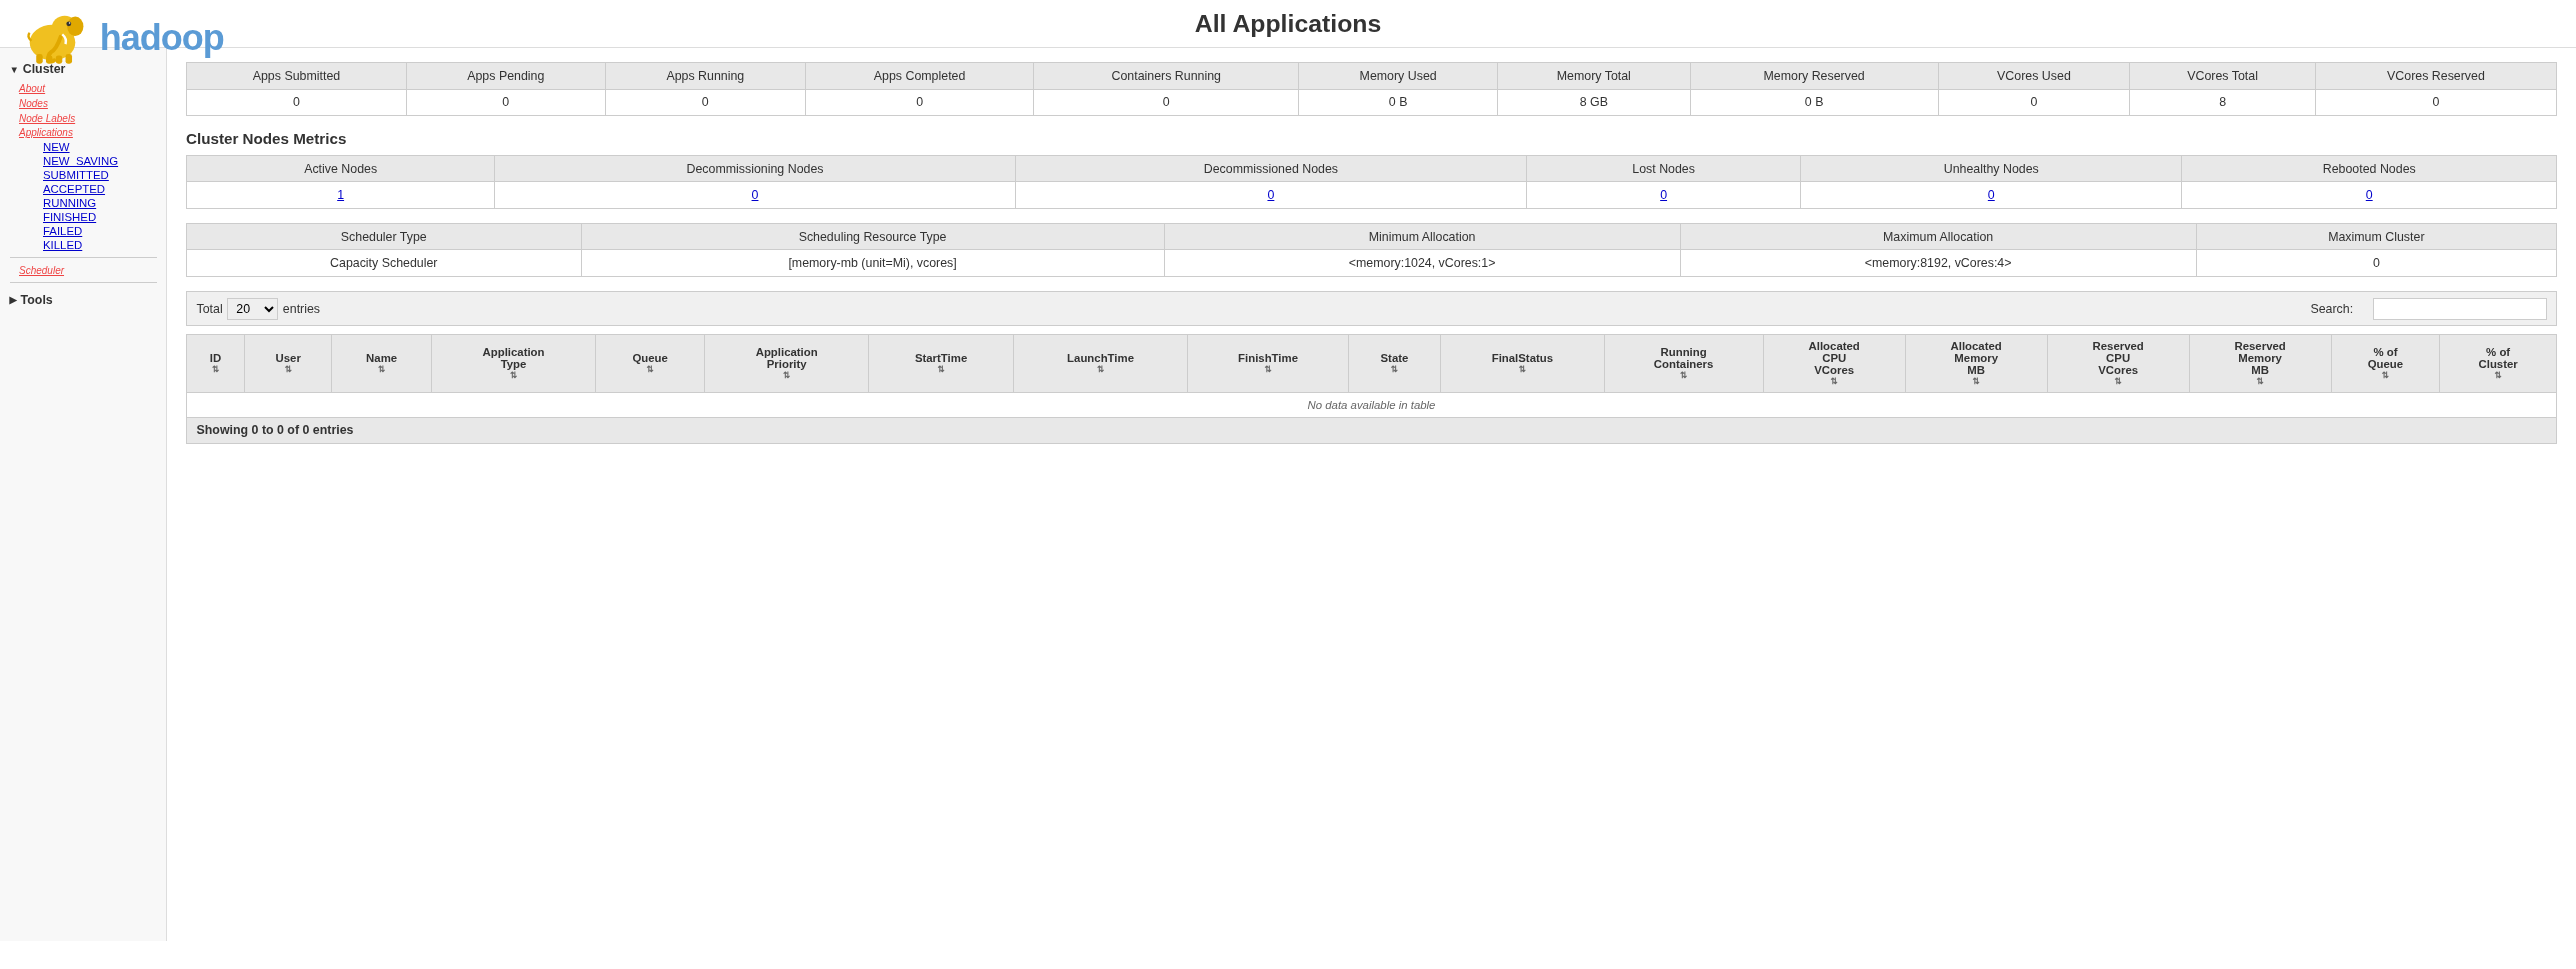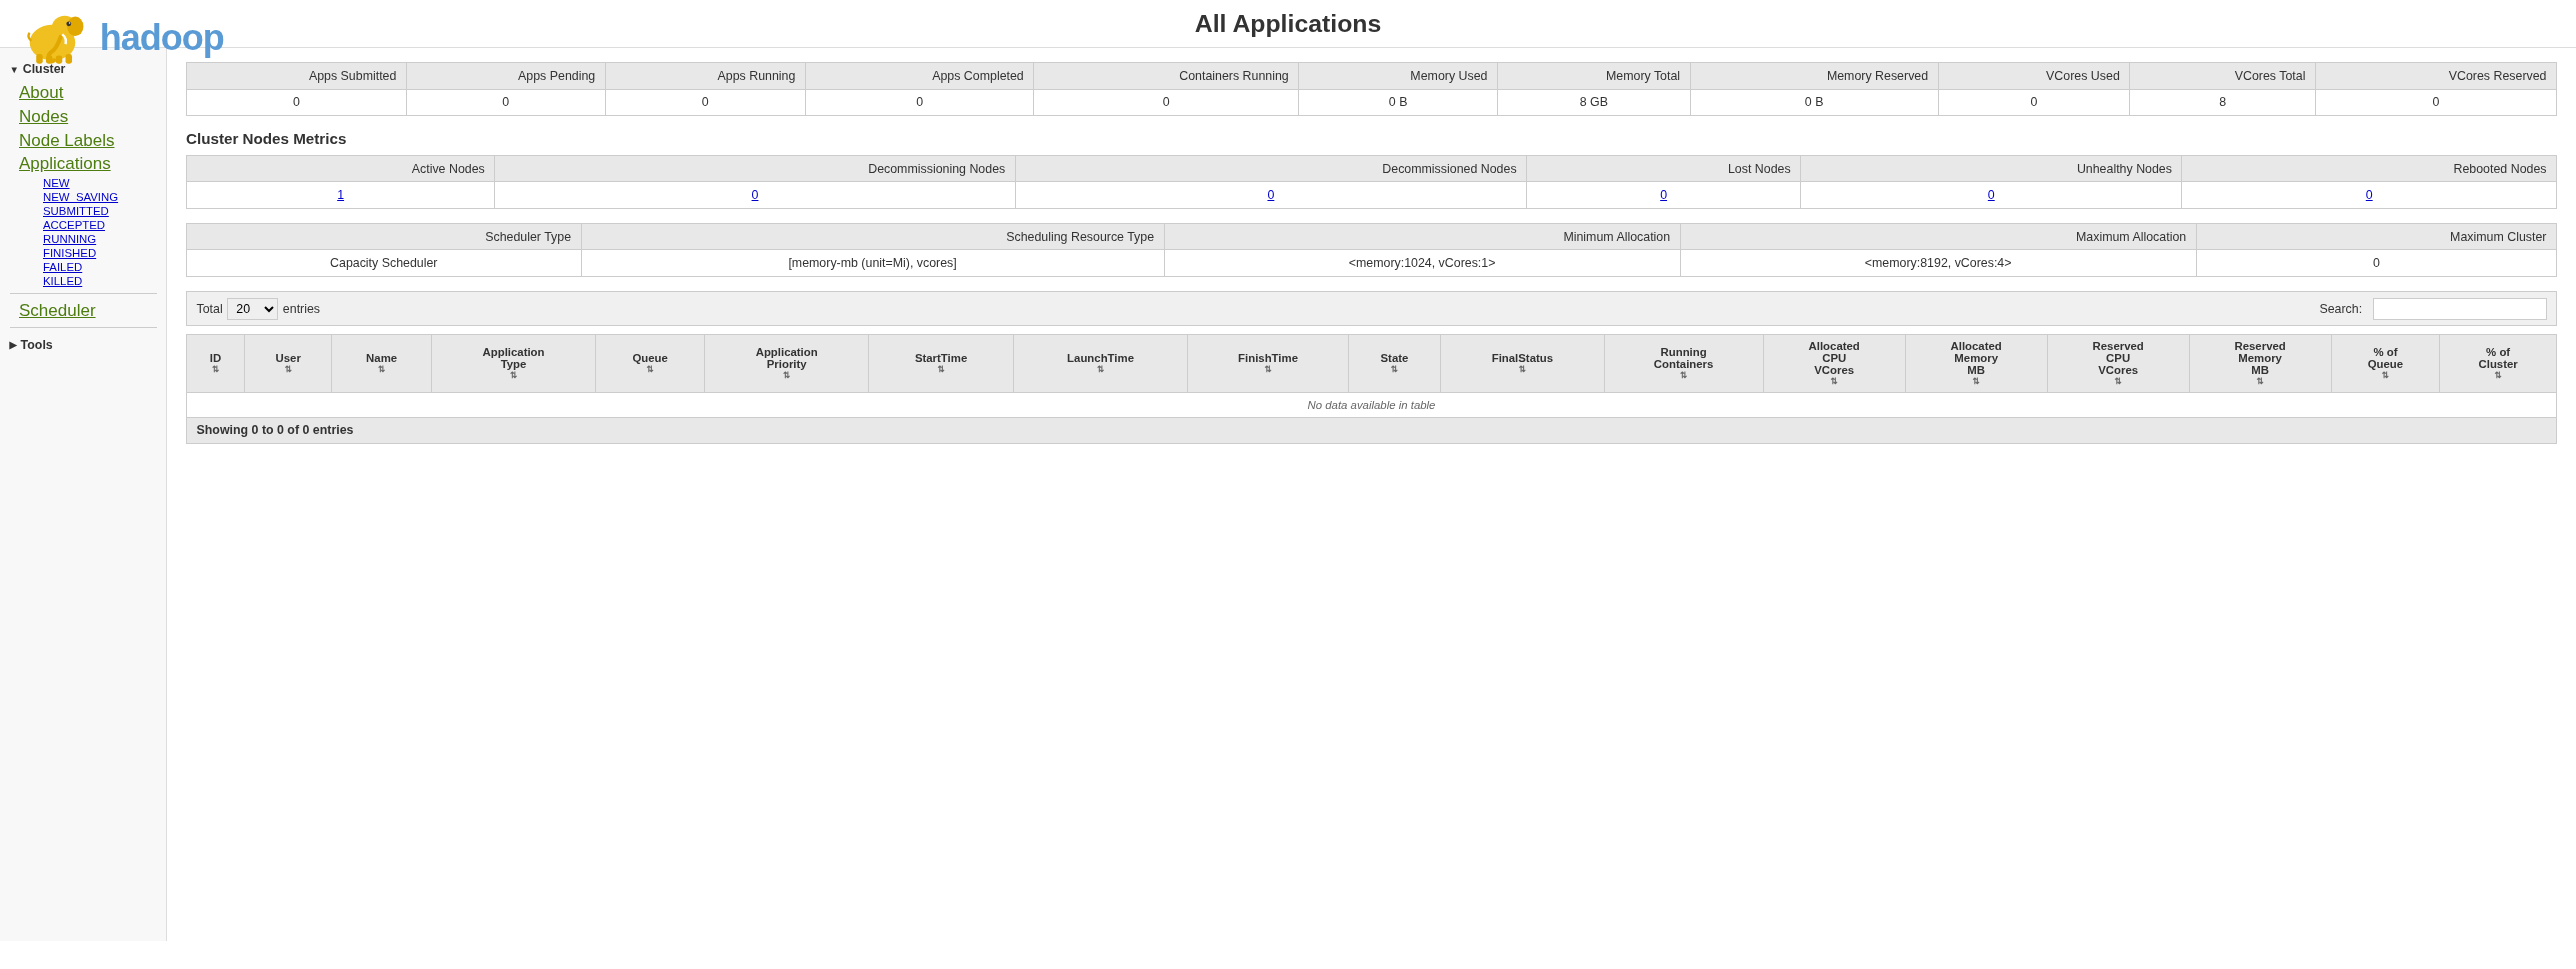--- a/index.html
+++ b/index.html
@@ -13,43 +13,43 @@
     .elephant { width: 67px; height: 57px; margin-right: 4.8px; }
 
     
     #main-layout { display: flex; min-height: calc(100vh - 76px); }
 
     
     #sidebar { width: 167px; min-width: 167px; padding: 9.5px 0; border-right: 1px solid #ddd; background: #f8f8f8; }
     .sidebar-section { margin-bottom: 4.8px; }
     .sidebar-header { font-weight: bold; padding: 4.8px 9.5px; cursor: pointer; display: flex; align-items: center; gap: 3.8px; }
     .sidebar-arrow { font-size: 9.5px; }
-    .sidebar-link { display: block; padding: 1.9px 19px; color: #4d7c0f; text-decoration: underline; cursor: pointer; font-size: 17px; }
+    .sidebar-link { display: block; padding: 1.9px 19px; color: #ef4444; text-decoration: underline; cursor: pointer; font-size: 10px; font-style: italic; }
     .sidebar-subsection { padding-left: 9.5px; margin-left: 24px; }
     .sidebar-sublink { display: block; padding: 1px 9.5px; color: #0000cc; text-decoration: underline; cursor: pointer; font-size: 11.4px; }
     .sidebar-divider { border: none; border-top: 1px solid #ccc; margin: 4.8px 9.5px; }
 
     
     #content { flex: 1; padding: 14.3px 19px; overflow-x: auto; }
 
     
     .section-title { font-size: 15.2px; font-weight: bold; margin-bottom: 7.6px; margin-top: 9.5px; }
     .section-title:first-child { margin-top: 0; }
 
     
     .metrics-table { border-collapse: collapse; width: 100%; margin-bottom: 14.3px; font-size: 12.4px; }
-    .metrics-table th { background: #e8e8e8; border: 1px solid #ccc; padding: 5.7px 9.5px; text-align: right; font-weight: normal; white-space: nowrap; }
+    .metrics-table th { background: #e8e8e8; border: 1px solid #ccc; padding: 5.7px 9.5px; text-align: center; font-weight: normal; white-space: nowrap; }
     .metrics-table td { border: 1px solid #ccc; padding: 5.7px 9.5px; text-align: center; white-space: nowrap; }
     .metrics-table td a { color: #0000cc; text-decoration: underline; }
 
     
     .app-table-controls { display: flex; justify-content: space-between; align-items: center; margin-bottom: 7.6px; background: #f0f0f0; padding: 5.7px 9.5px; border: 1px solid #ccc; }
     .show-entries { display: flex; align-items: center; gap: 4.8px; }
     .show-entries select { padding: 1.9px 3.8px; border: 1px solid #ccc; font-size: 12.4px; }
-    .search-area { display: flex; align-items: center; gap: 11px; }
+    .search-area { display: flex; align-items: center; gap: 20px; }
     .search-area input { border: 1px solid #ccc; padding: 2.9px 5.7px; font-size: 12.4px; }
 
     .data-table { border-collapse: collapse; width: 100%; font-size: 11.4px; }
     .data-table th { background: #e8e8e8; border: 1px solid #ccc; padding: 5.7px 7.6px; text-align: center; white-space: nowrap; cursor: pointer; }
     .data-table th .sort-arrows { font-size: 8.6px; display: block; color: #666; }
     .data-table td { border: 1px solid #ccc; padding: 5.7px 7.6px; text-align: center; }
     .data-table .no-data { text-align: center; color: #666; font-style: italic; }
 
     .table-footer { background: #e8e8e8; padding: 5.7px 9.5px; border: 1px solid #ccc; border-top: none; font-size: 12.4px; font-weight: bold; }
 

